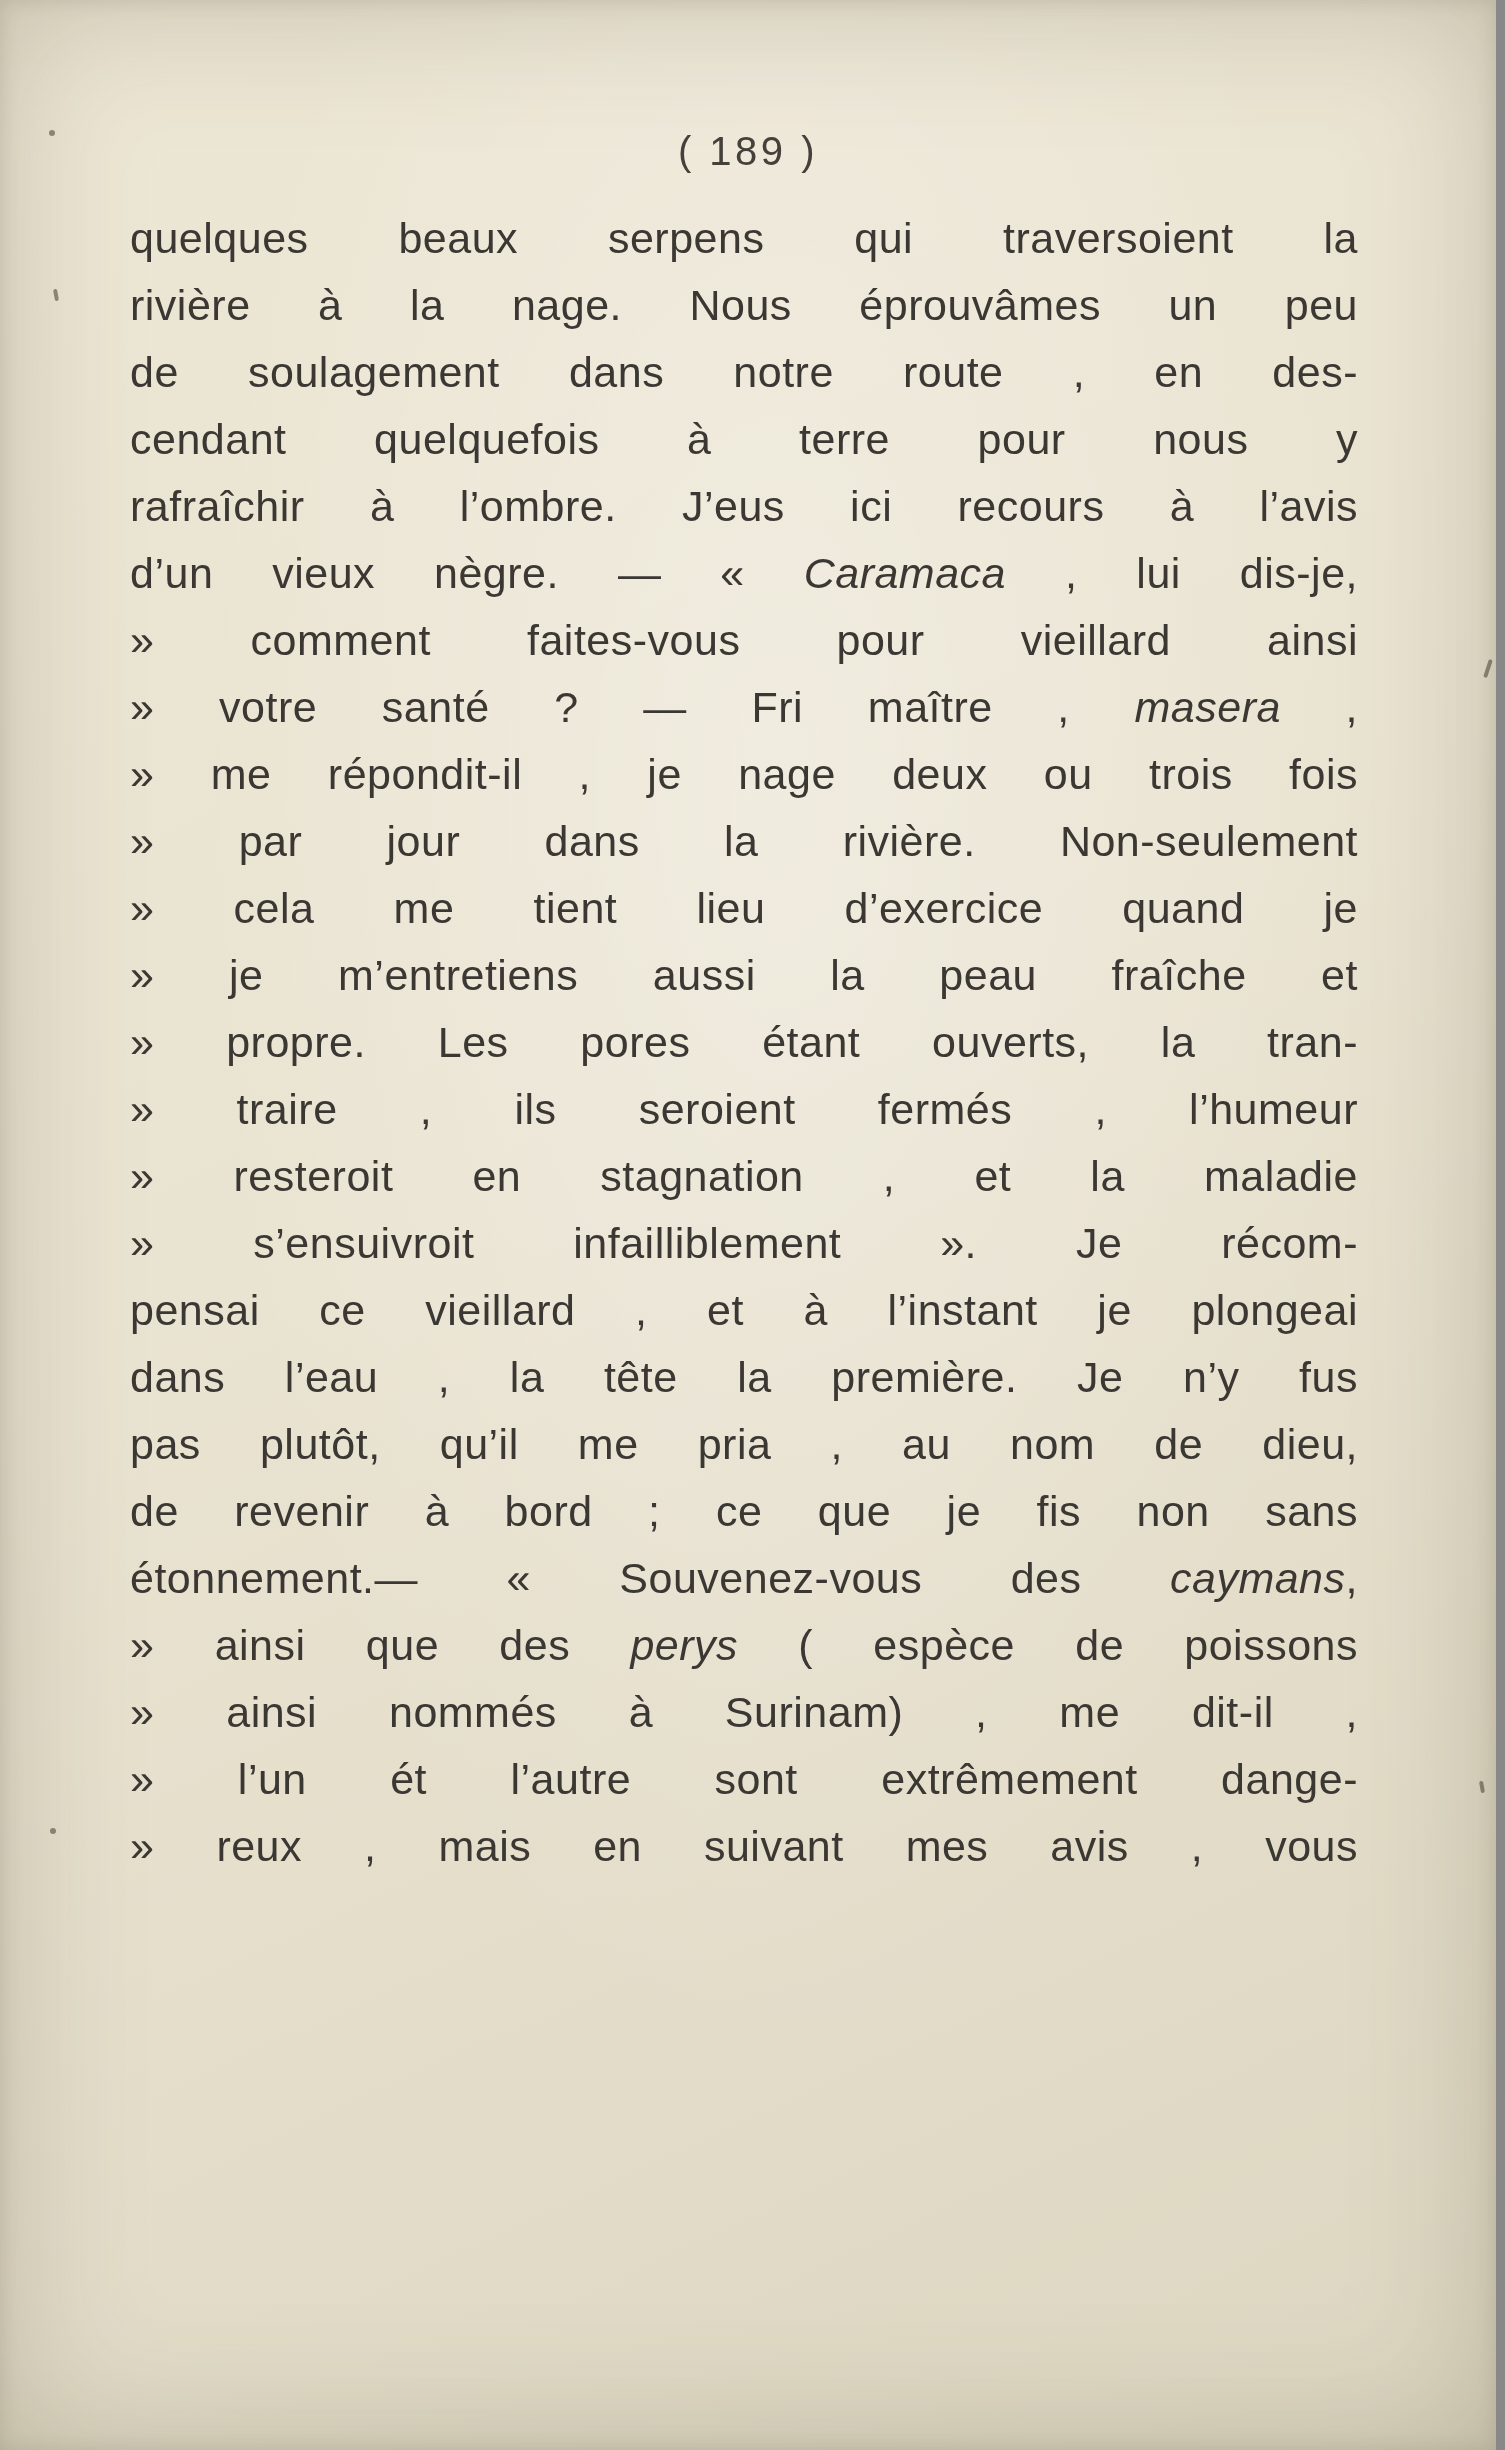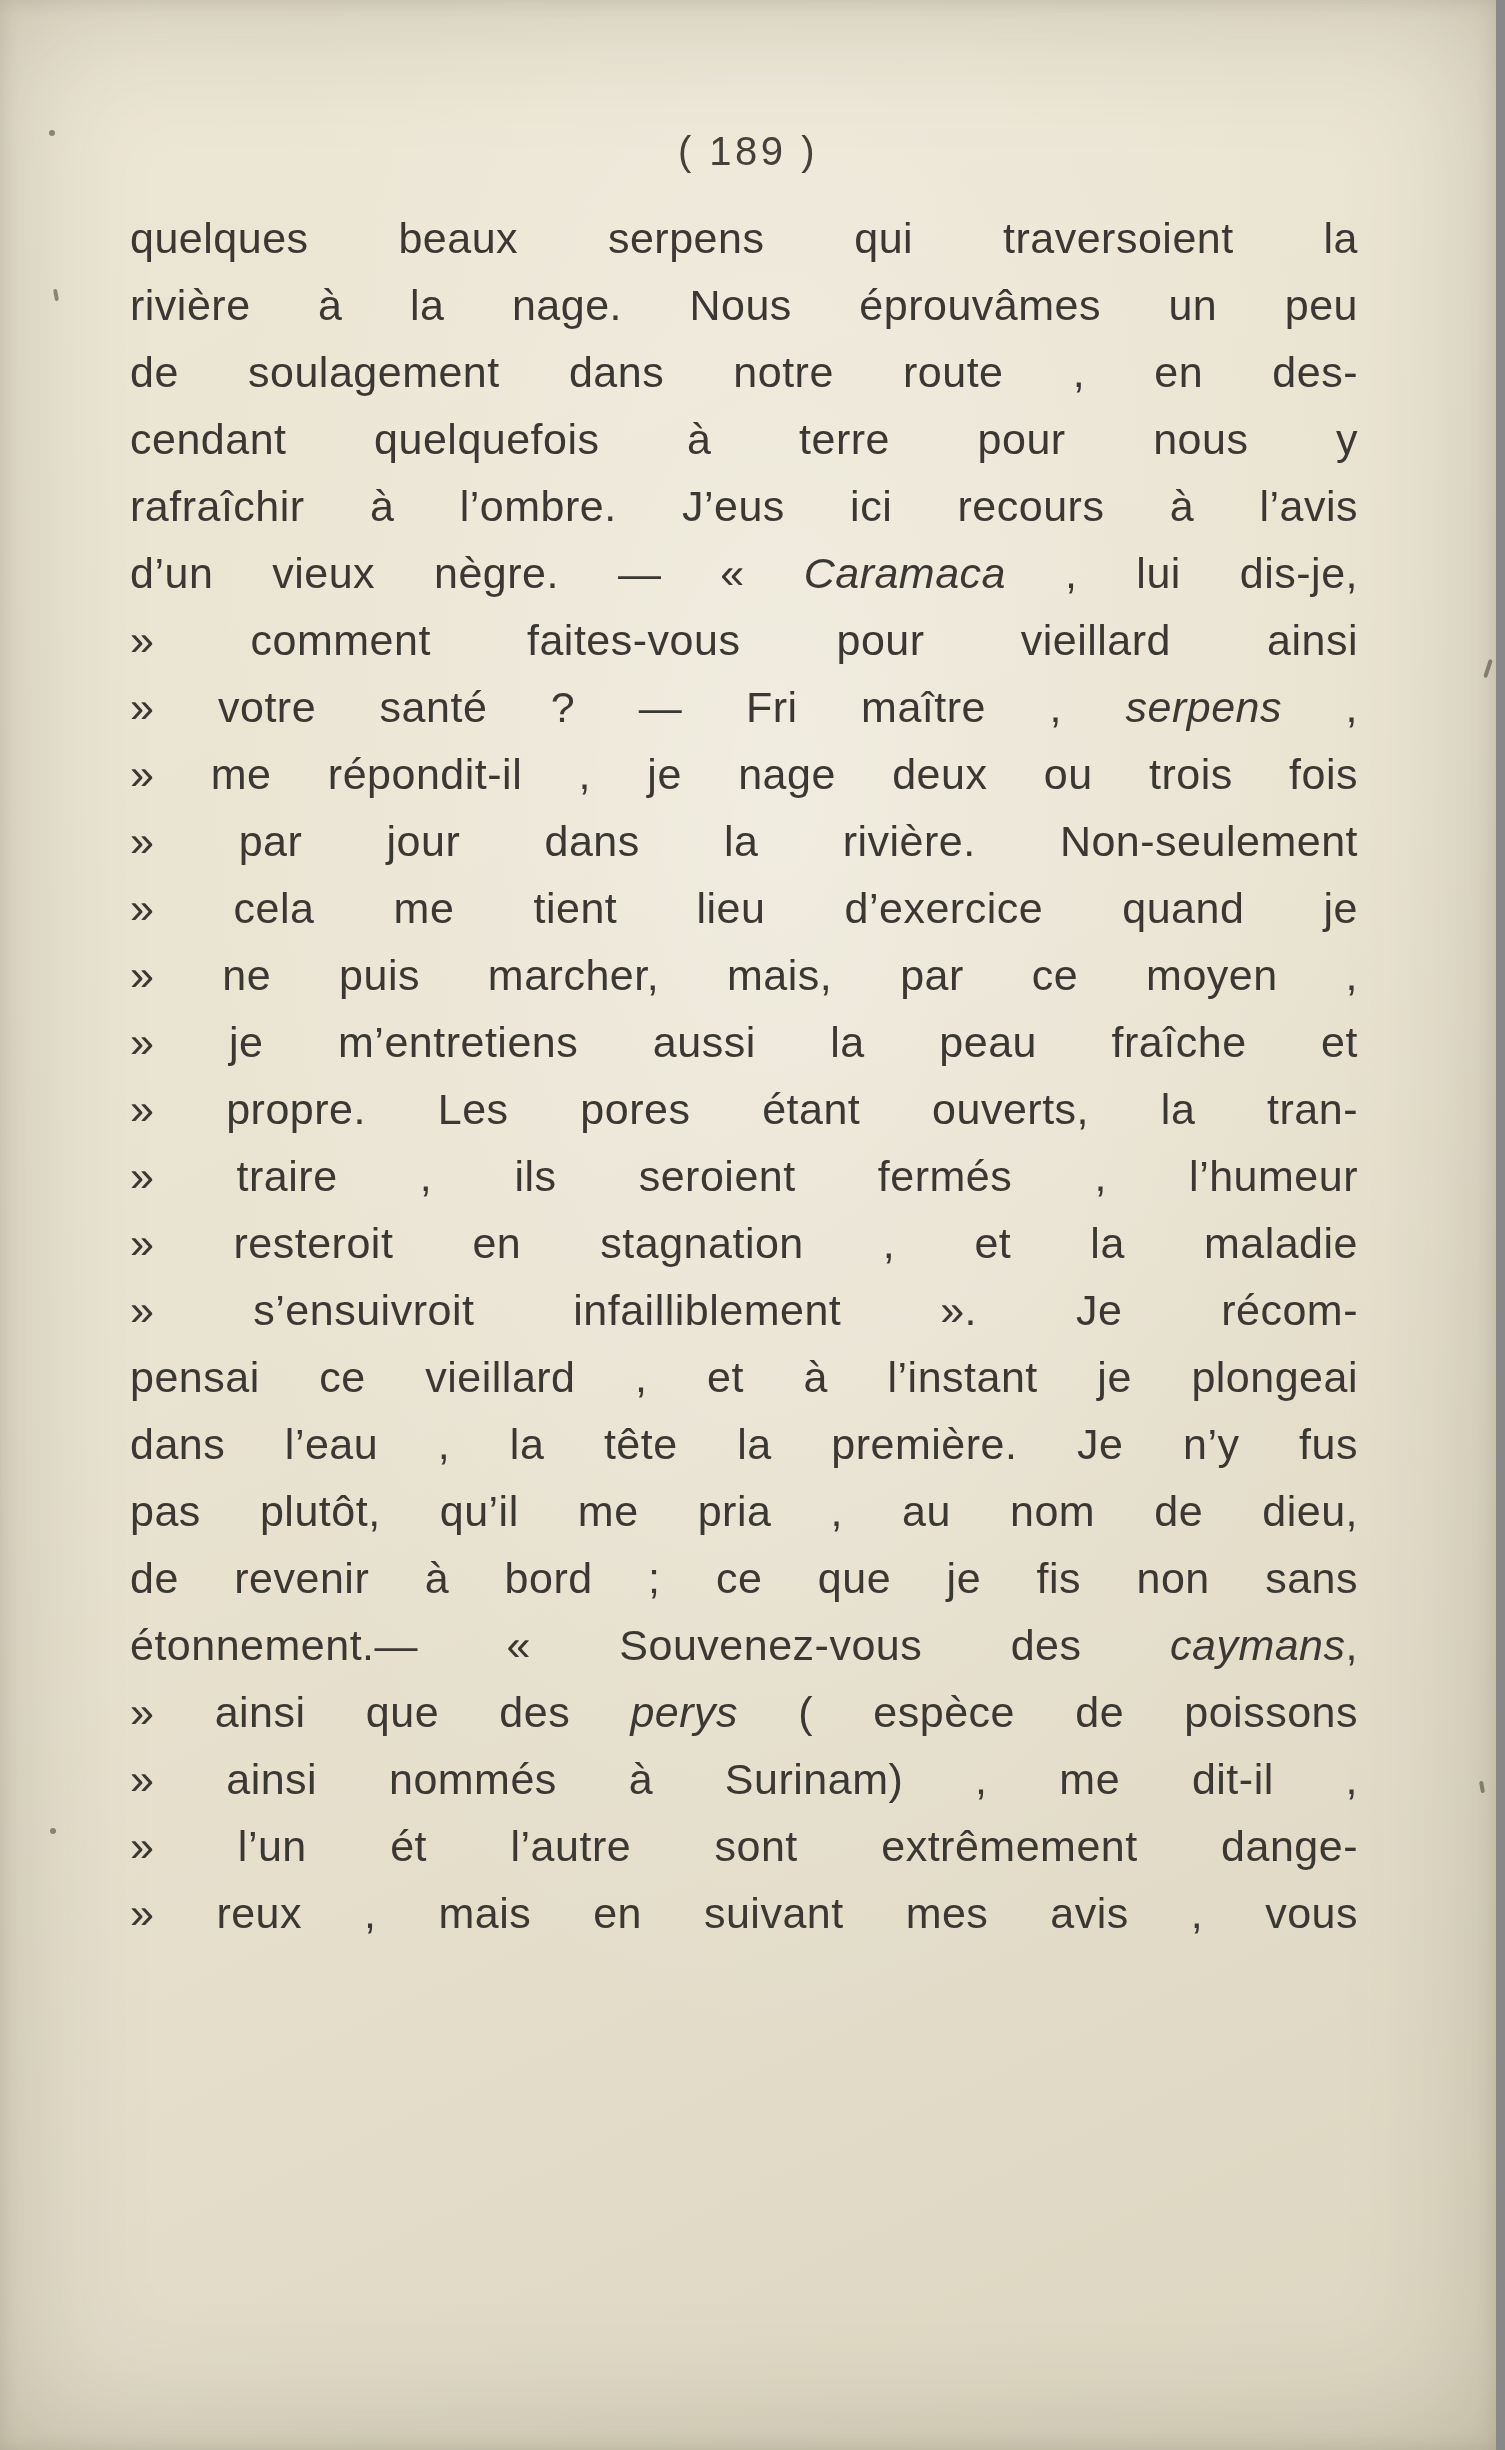--- a/index.html
+++ b/index.html
@@ -64,25 +64,24 @@
   <div class="page-number">( 189 )</div>
 
   <div class="page-body">
       <div class="line"><span class="seg">quelques beaux serpens qui traversoient la</span></div>
       <div class="line"><span class="seg">rivière à la nage. Nous éprouvâmes un peu</span></div>
       <div class="line"><span class="seg">de soulagement dans notre route , en des-</span></div>
       <div class="line"><span class="seg">cendant quelquefois à terre pour nous y</span></div>
       <div class="line"><span class="seg">rafraîchir à l’ombre. J’eus ici recours à l’avis</span></div>
       <div class="line"><span class="seg">d’un vieux nègre. — « </span><span class="seg italic">Caramaca</span><span class="seg"> , lui dis-je,</span></div>
       <div class="line"><span class="seg">» comment faites-vous pour vieillard ainsi</span></div>
-      <div class="line"><span class="seg">» votre santé ? — Fri maître , </span><span class="seg italic">serpens</span><span class="seg"> ,</span></div>
+      <div class="line"><span class="seg">» votre santé ? — Fri maître , </span><span class="seg italic">masera</span><span class="seg"> ,</span></div>
       <div class="line"><span class="seg">» me répondit-il , je nage deux ou trois fois</span></div>
       <div class="line"><span class="seg">» par jour dans la rivière. Non-seulement</span></div>
       <div class="line"><span class="seg">» cela me tient lieu d’exercice quand je</span></div>
-      <div class="line"><span class="seg">» ne puis marcher, mais, par ce moyen ,</span></div>
       <div class="line"><span class="seg">» je m’entretiens aussi la peau fraîche et</span></div>
       <div class="line"><span class="seg">» propre. Les pores étant ouverts, la tran-</span></div>
       <div class="line"><span class="seg">» traire , ils seroient fermés , l’humeur</span></div>
       <div class="line"><span class="seg">» resteroit en stagnation , et la maladie</span></div>
       <div class="line"><span class="seg">» s’ensuivroit infailliblement ». Je récom-</span></div>
       <div class="line"><span class="seg">pensai ce vieillard , et à l’instant je plongeai</span></div>
       <div class="line"><span class="seg">dans l’eau , la tête la première. Je n’y fus</span></div>
       <div class="line"><span class="seg">pas plutôt, qu’il me pria , au nom de dieu,</span></div>
       <div class="line"><span class="seg">de revenir à bord ; ce que je fis non sans</span></div>
       <div class="line"><span class="seg">étonnement.— « Souvenez-vous des </span><span class="seg italic">caymans</span><span class="seg">,</span></div>

